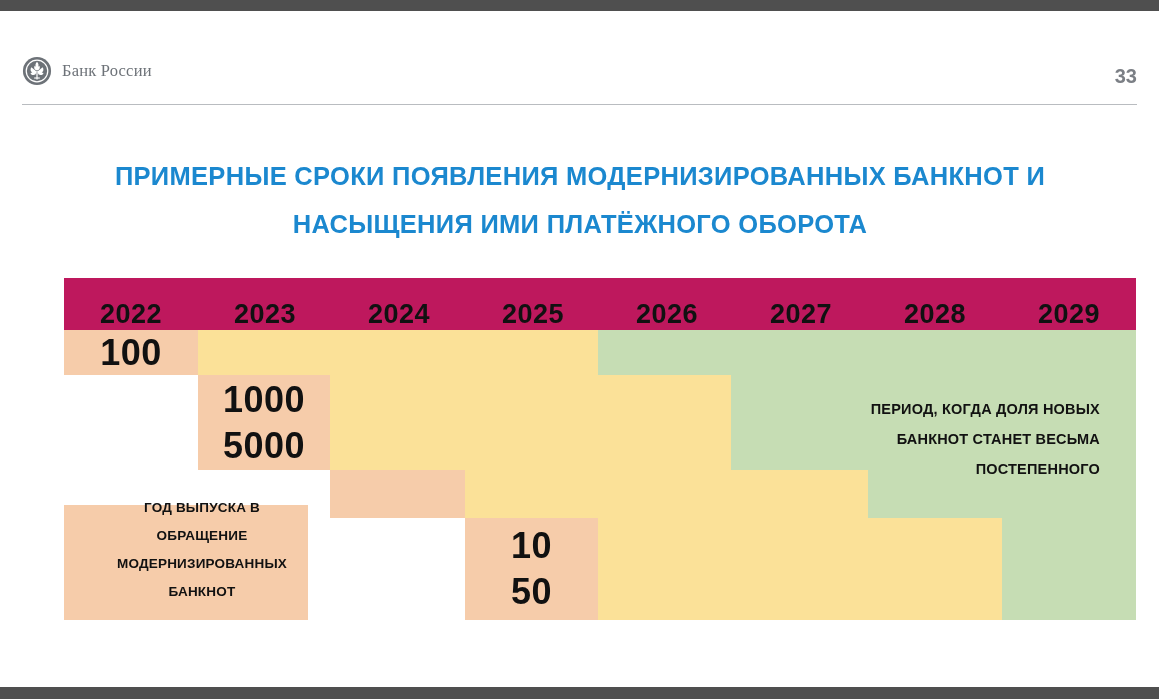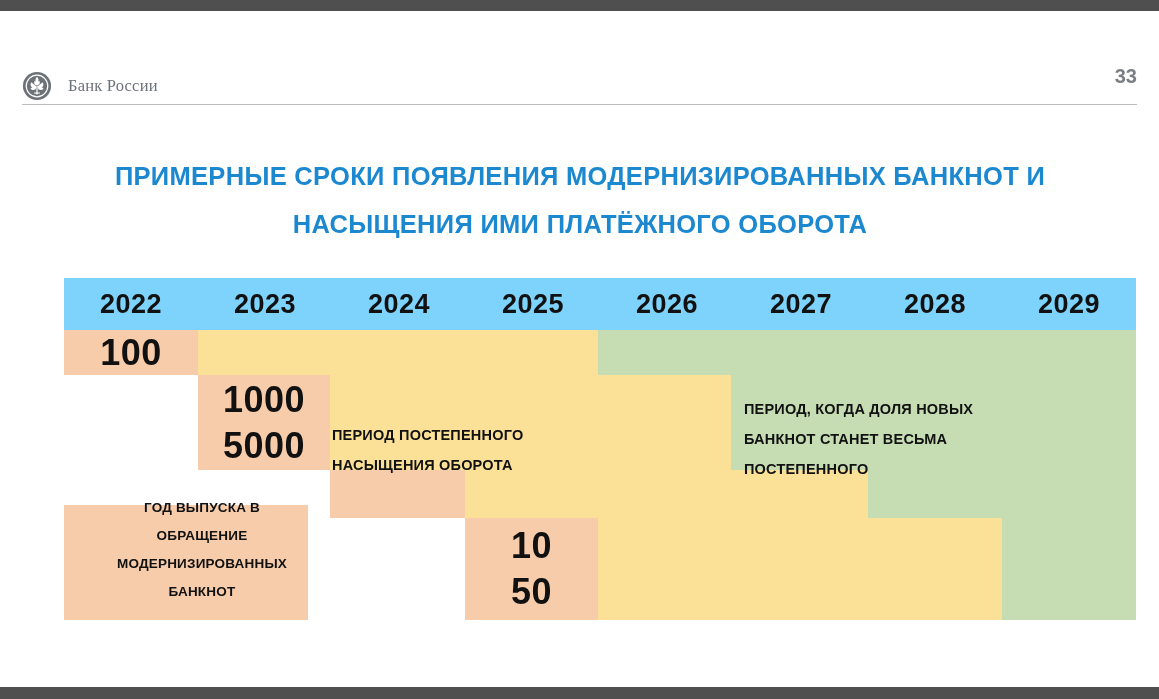--- a/index.html
+++ b/index.html
@@ -12,21 +12,21 @@
   #slide { position:relative; width:1159px; height:699px; background:#fff; }
 
   .frame-bar {
     position:absolute; left:0; width:1159px; background:#4f4f4f;
   }
   #top-bar { top:0; height:11px; }
   #bottom-bar { top:687px; height:12px; }
 
   
   #header { position:absolute; left:0; top:11px; width:1159px; height:82px; }
-  #brand { position:absolute; left:22px; top:60px; display:flex; align-items:center; gap:16px; }
+  #brand { position:absolute; left:22px; top:45px; display:flex; align-items:center; gap:10px; }
   #brand-logo { width:30px; height:30px; display:block; }
   #brand-name {
     font-family:"Liberation Serif", serif;
     font-size:16.5px; color:#6d7278; letter-spacing:.2px; white-space:nowrap;
   }
   #page-number {
     position:absolute; right:22px; top:54px;
     font-size:20px; font-weight:bold; color:#7b7f85;
     font-family:"Liberation Sans", sans-serif;
   }
@@ -41,35 +41,35 @@
     font-size:25.5px; font-weight:bold; line-height:48px;
     letter-spacing:.3px;
   }
 
   
   #chart {
     position:absolute; left:64px; top:278px; width:1072px; height:342px;
   }
   #years-row {
     position:absolute; left:0; top:0; width:1072px; height:52px;
-    background:#7dd3fc; display:flex;
+    background:#be185d; display:flex;align-items:flex-end;
   }
   .year-cell {
     flex:1 1 0; display:flex; align-items:center; justify-content:center;
     font-size:27px; font-weight:bold; color:#111; letter-spacing:.5px;
   }
 
   #bands { position:absolute; left:0; top:52px; width:1072px; height:290px; }
   .band { position:absolute; }
   .green { background:#c6ddb4; }
   .yellow { background:#fbe198; }
   .orange { background:#f6ccaa; }
 
   .band-label {
-    position:absolute; text-align:left; color:#111;
+    position:absolute; text-align:right; color:#111;
     font-size:14.5px; font-weight:bold; line-height:30px; letter-spacing:.2px;
   }
   .denom {
     position:absolute; display:flex; flex-direction:column;
     align-items:center; justify-content:center; gap:4px;
   }
   .denom span { font-size:36px; font-weight:bold; color:#111; letter-spacing:.5px; }
   .legend-text {
     position:absolute; text-align:center; color:#111;
     font-size:13.5px; font-weight:bold; line-height:28px; letter-spacing:.2px;
@@ -144,24 +144,20 @@
       </div>
       <div class="denom" style="left:134px; top:45px; width:132px; height:95px;">
         <span>1000</span>
         <span>5000</span>
       </div>
       <div class="denom" style="left:401px; top:188px; width:133px; height:102px;">
         <span>10</span>
         <span>50</span>
       </div>
 
-      <div class="band-label" style="left:268px; top:90px; width:330px;">
-        <div>ПЕРИОД ПОСТЕПЕННОГО</div>
-        <div>НАСЫЩЕНИЯ ОБОРОТА</div>
-      </div>
 
       <div class="band-label" style="left:680px; top:64px; width:356px;">
         <div>ПЕРИОД, КОГДА ДОЛЯ НОВЫХ</div>
         <div>БАНКНОТ СТАНЕТ ВЕСЬМА</div>
         <div>ПОСТЕПЕННОГО</div>
       </div>
 
       <div class="legend-text" style="left:0; top:164px; width:276px;">
         <div>ГОД ВЫПУСКА В</div>
         <div>ОБРАЩЕНИЕ</div>

